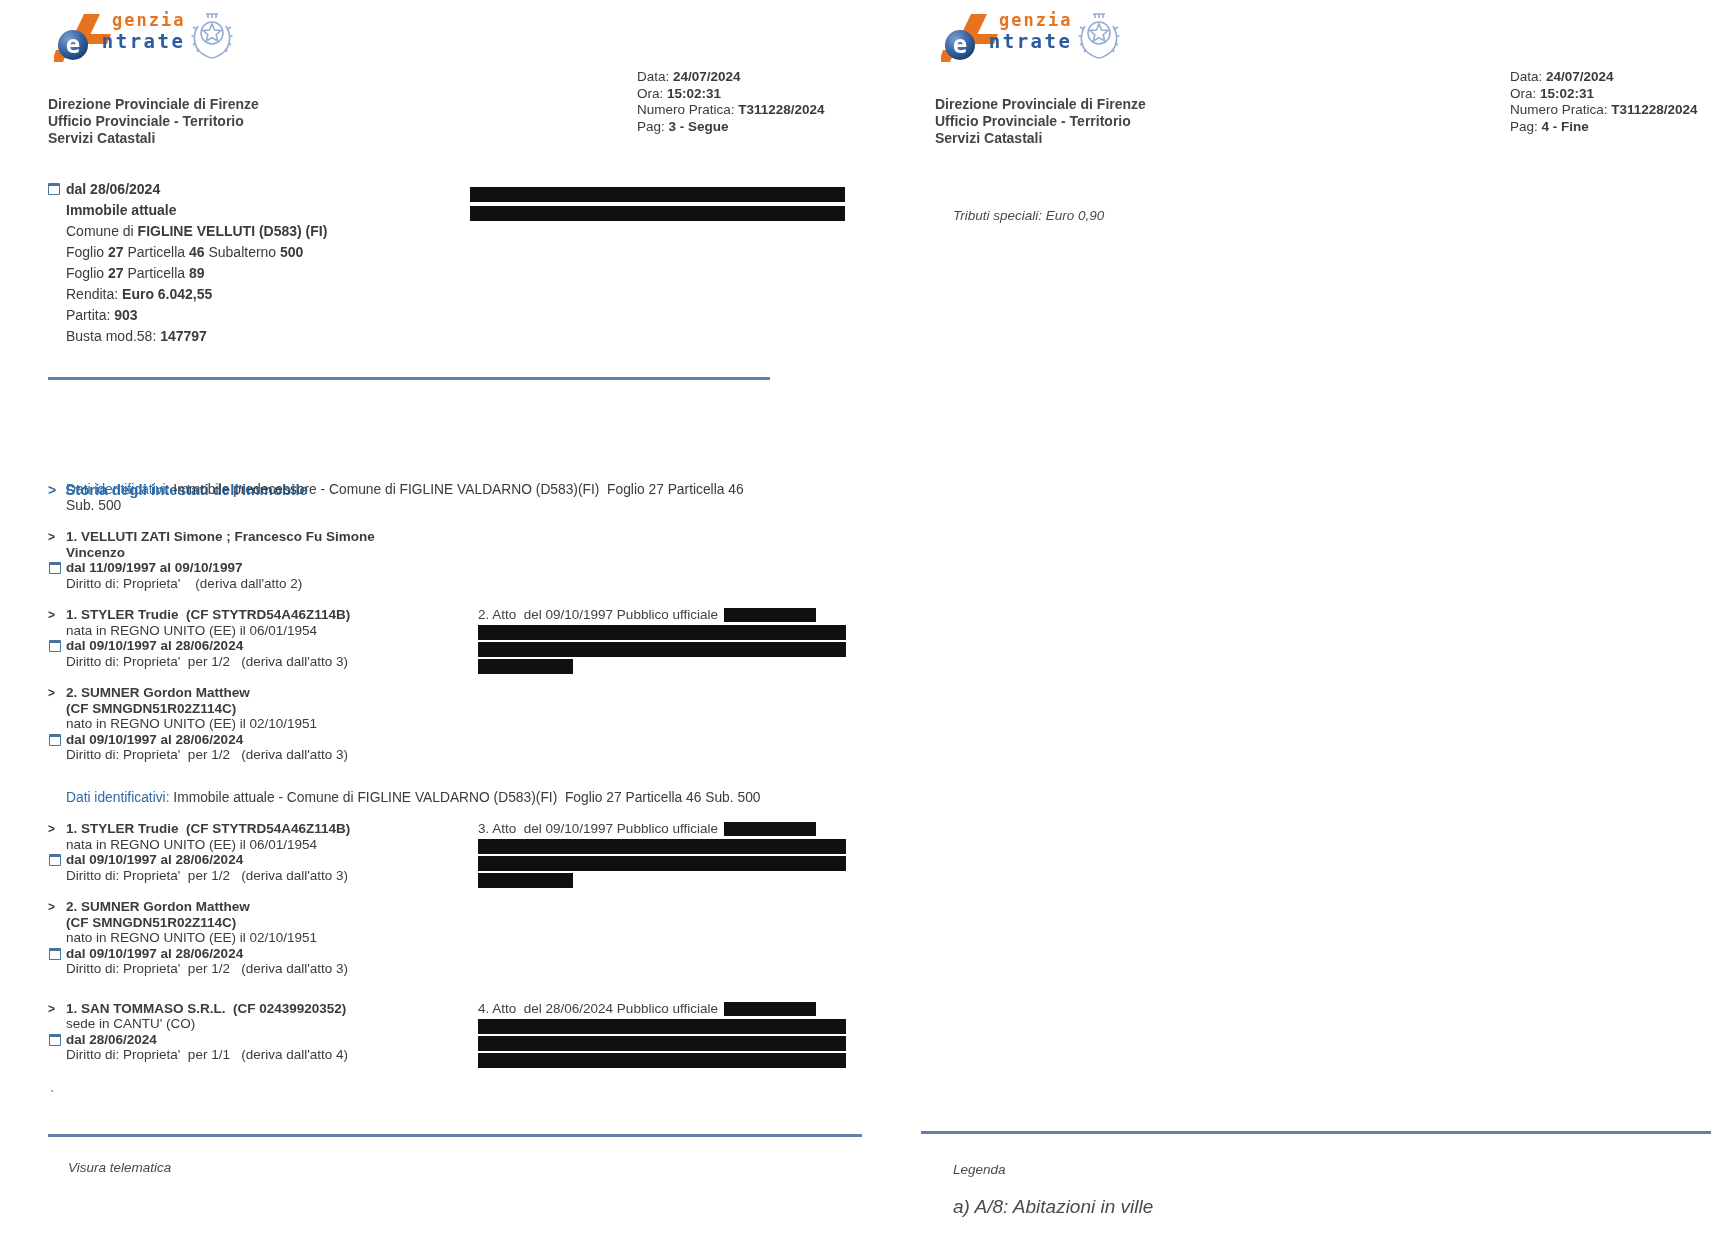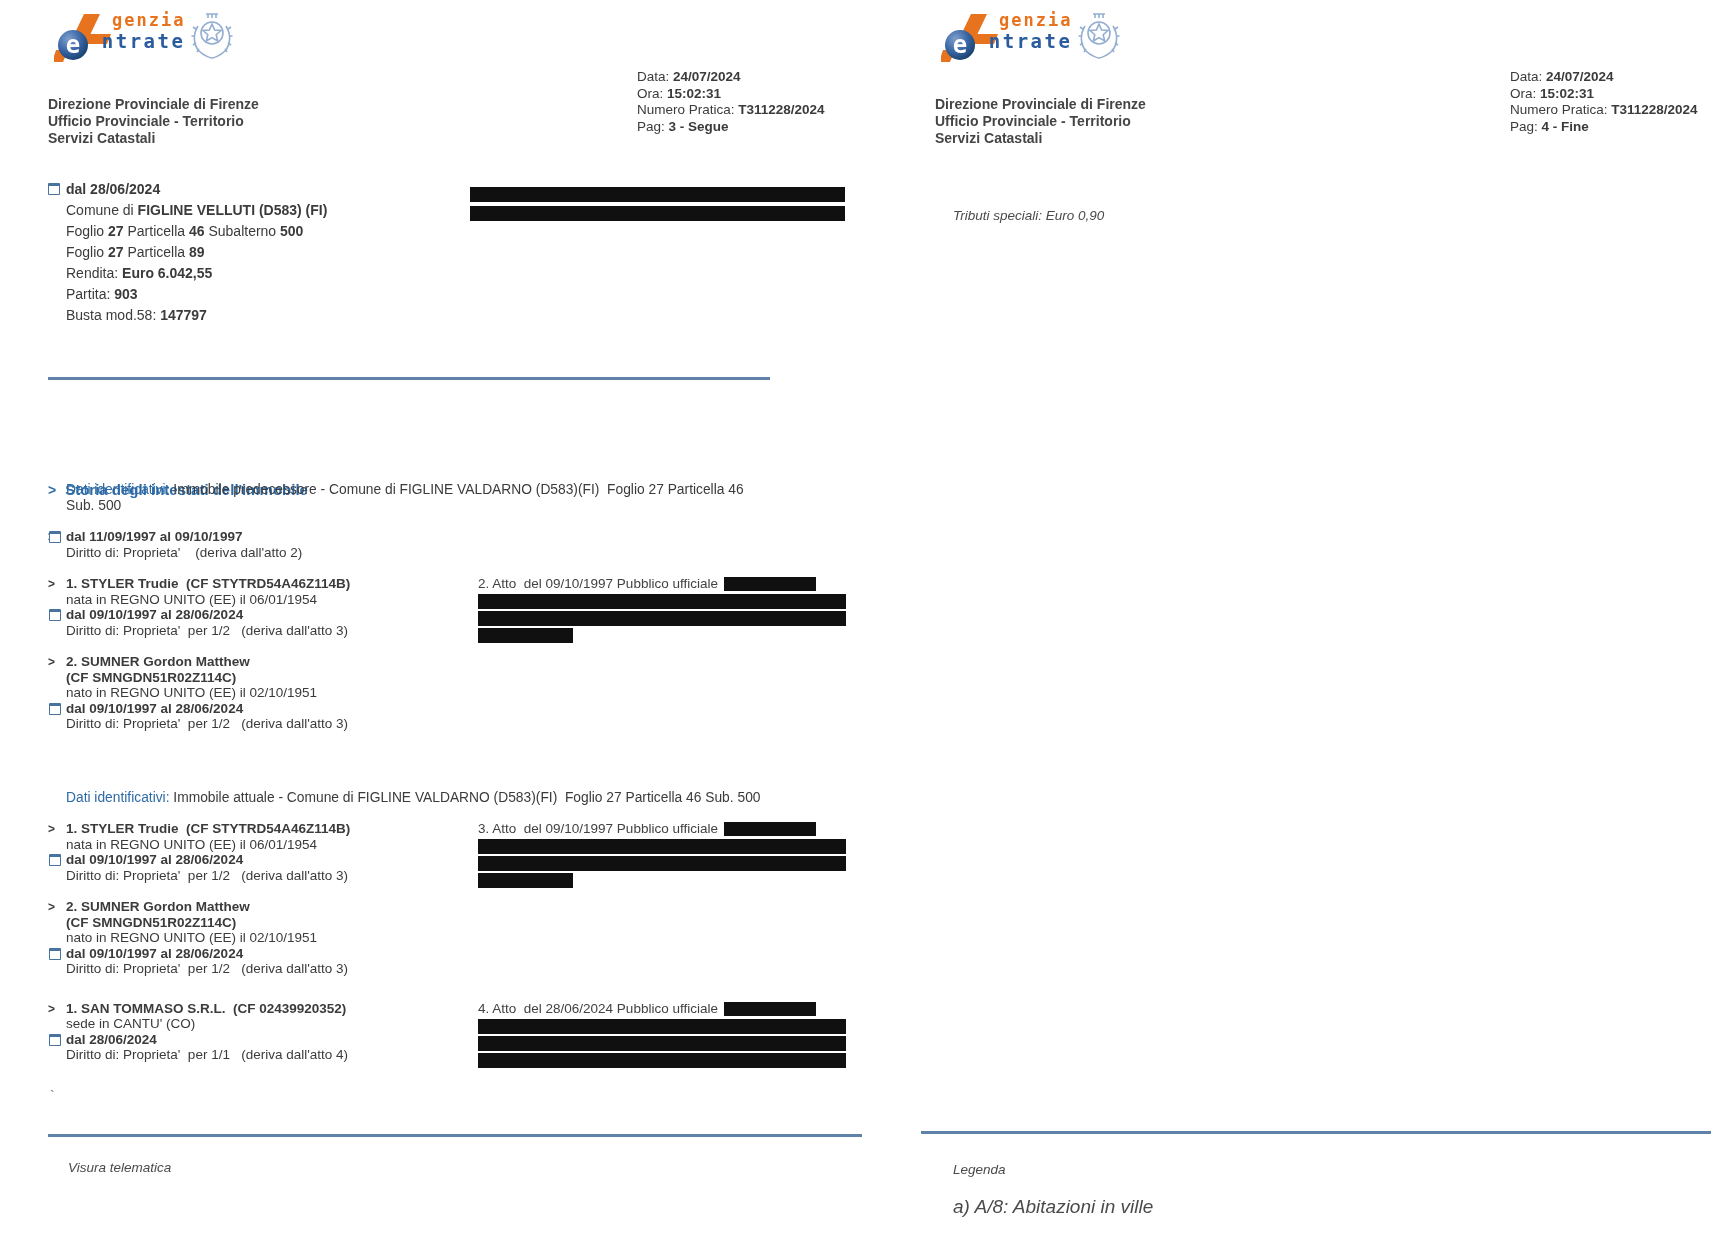--- a/index.html
+++ b/index.html
@@ -136,40 +136,43 @@
     <div><span>Pag: </span><span class="b">3 - Segue</span></div>
   </div>
 
   <div class="redact-top">
     <div class="rbar"></div>
     <div class="rbar"></div>
   </div>
 
   <div class="property">
     <div class="pline rel"><span class="cal"></span><span class="b">dal 28/06/2024</span></div>
+    <div class="pline"><span class="b">Immobile attuale</span></div>
     <div class="pline"><span>Comune di </span><span class="b">FIGLINE VELLUTI (D583) (FI)</span></div>
     <div class="pline"><span>Foglio </span><span class="b">27</span><span> Particella </span><span class="b">46</span><span> Subalterno </span><span class="b">500</span></div>
     <div class="pline"><span>Foglio </span><span class="b">27</span><span> Particella </span><span class="b">89</span></div>
     <div class="pline"><span>Rendita: </span><span class="b">Euro 6.042,55</span></div>
     <div class="pline"><span>Partita: </span><span class="b">903</span></div>
     <div class="pline"><span>Busta mod.58: </span><span class="b">147797</span></div>
   </div>
 
   <div class="sep sep1"></div>
 
   <div class="storia"><span class="mk">&gt;</span><span>Storia degli intestati dell'immobile</span></div>
 
   <div class="section s1">
     <div class="dati"><span class="dati-l">Dati identificativi: </span><span class="dati-v">Immobile predecessore - Comune di FIGLINE VALDARNO (D583)(FI)  Foglio 27 Particella 46 Sub. 500</span></div>
 
     <div class="row">
       <div class="left-col">
         <div class="entry">
           <span class="mk2">&gt;</span>
           <div class="ebody">
+            <div class="name">1. VELLUTI ZATI Simone ; Francesco Fu Simone
+Vincenzo</div>
 
             <div class="dal"><span class="cal"></span><span>dal 11/09/1997 al 09/10/1997</span></div>
             <div class="diritto">Diritto di: Proprieta'    (deriva dall'atto 2)</div>
           </div>
         </div>
       </div>
     </div>
 
     <div class="row">
       <div class="left-col">

